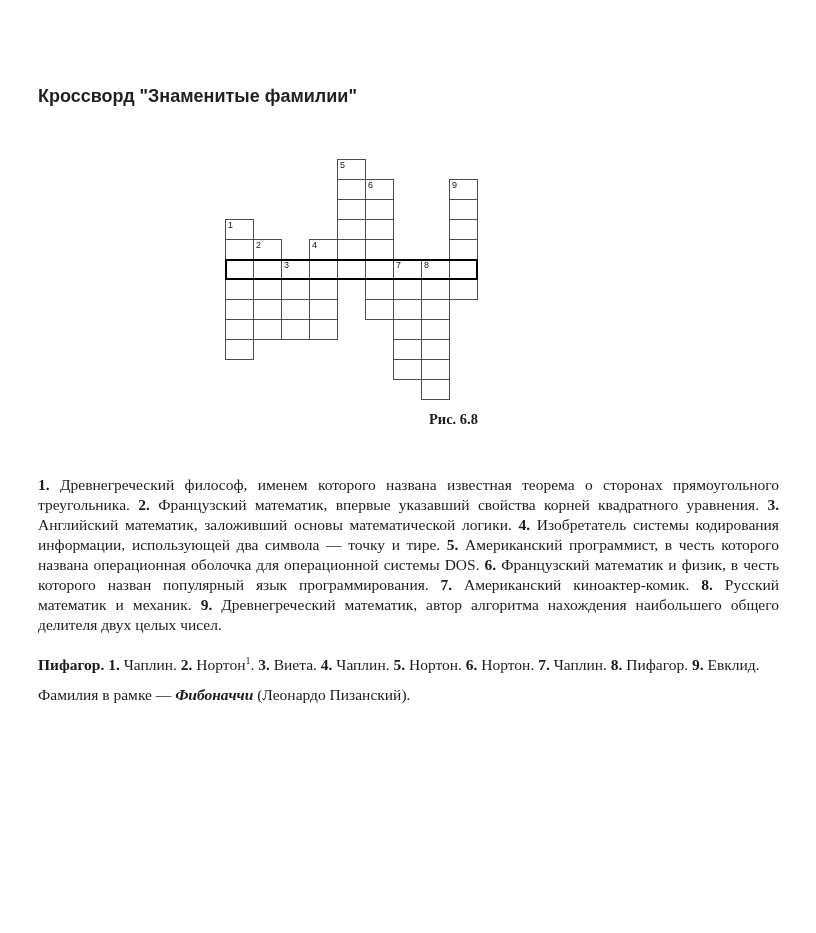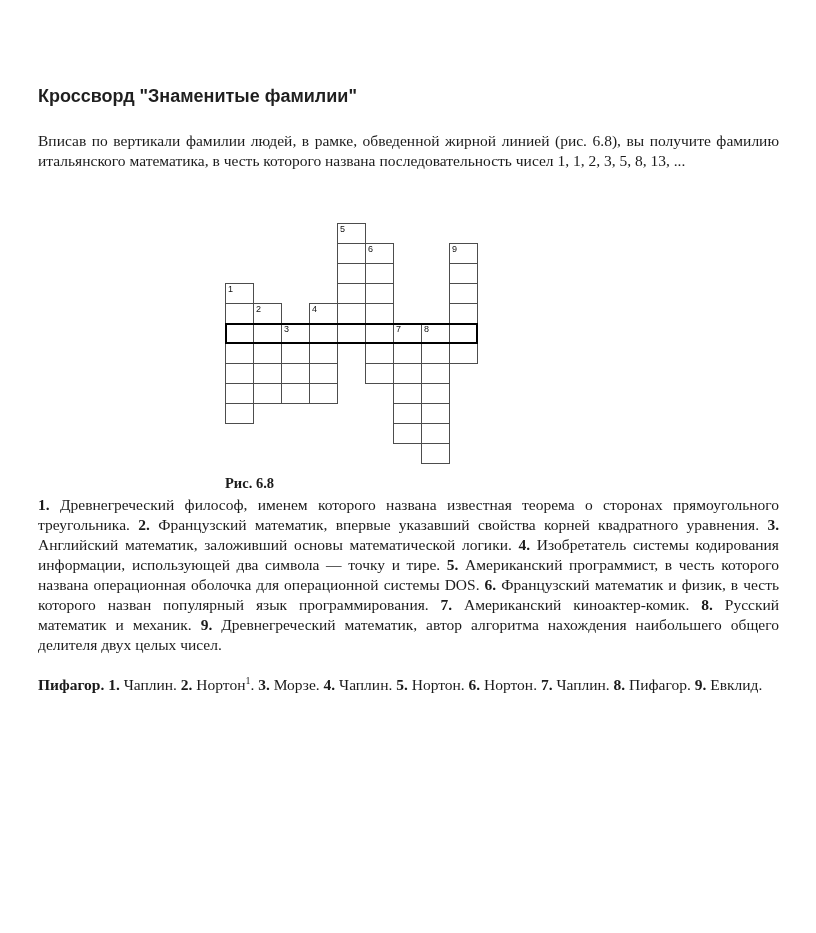--- a/index.html
+++ b/index.html
@@ -63,25 +63,26 @@
     left: 0;
     height: 21px;
     box-sizing: border-box;
     border: 2.5px solid var(--frame, #000000);
     pointer-events: none;
   }
   .caption {
     position: absolute;
     left: 187px; top: 252px;
     width: 253px;
-    text-align: left;
+    text-align: right;
     font-weight: bold;
     font-size: 14.5px;
   }
   .clues {
+    margin-top: 44px;
     font-size: 15.5px;
     line-height: 20px;
     text-align: justify;
   }
   .answers {
     margin-top: 20px;
     font-size: 15.5px;
     line-height: 20px;
     text-align: justify;
   }
@@ -94,21 +95,20 @@
   b { font-weight: bold; }
 </style>
 </head>
 <body>
 
 <div class="page">
   <div class="content">
 
     <h1 class="title">Кроссворд "Знаменитые фамилии"</h1>
 
-    <p class="intro">Вписав по вертикали фамилии людей, в рамке, обведенной жирной линией (рис. 6.8), вы получите фамилию итальянского математика, в честь которого названа последовательность чисел 1, 1, 2, 3, 5, 8, 13, ...</p>
 
     <div class="figure-wrap">
       <div class="grid">
           <div class="cell" style="left: 0px; top: 60px;">
             <span class="cell-num">1</span>
           </div>
           <div class="cell" style="left: 0px; top: 80px;"></div>
           <div class="cell" style="left: 0px; top: 100px;"></div>
           <div class="cell" style="left: 0px; top: 120px;"></div>
           <div class="cell" style="left: 0px; top: 140px;"></div>
@@ -176,17 +176,18 @@
           <div class="cell" style="left: 224px; top: 80px;"></div>
           <div class="cell" style="left: 224px; top: 100px;"></div>
           <div class="cell" style="left: 224px; top: 120px;"></div>
           <div class="bold-frame" style="top: 100px; width: 253px;"></div>
         </div>
       <div class="caption">Рис. 6.8</div>
     </div>
 
     <p class="clues"><b>1.</b> Древнегреческий философ, именем которого названа известная теорема о сторонах прямоугольного треугольника. <b>2.</b> Французский математик, впервые указавший свойства корней квадратного уравнения. <b>3.</b> Английский математик, заложивший основы математической логики. <b>4.</b> Изобретатель системы кодирования информации, использующей два символа — точку и тире. <b>5.</b> Американский программист, в честь которого названа операционная оболочка для операционной системы DOS. <b>6.</b> Французский математик и физик, в честь которого назван популярный язык программирования. <b>7.</b> Американский киноактер-комик. <b>8.</b> Русский математик и механик. <b>9.</b> Древнегреческий математик, автор алгоритма нахождения наибольшего общего делителя двух целых чисел. </p>
 
-    <p class="answers"><b>Пифагор.</b> <b>1.</b><span> Чаплин</span>. <b>2.</b><span> Нортон</span><sup>1</sup>. <b>3.</b><span> Морзе</span>. <b>4.</b><span> Чаплин</span>. <b>5.</b><span> Нортон</span>. <b>6.</b><span> Нортон</span>. <b>7.</b><span> Чаплин</span>. <b>8.</b><span> Пифагор</span>. <b>9.</b><span> Евклид</span>. </p>
+    <p class="answers"><b>Пифагор.</b> <b>1.</b><span> Чаплин</span>. <b>2.</b><span> Нортон</span><sup>1</sup>. <b>3.</b><span> Виета</span>. <b>4.</b><span> Чаплин</span>. <b>5.</b><span> Нортон</span>. <b>6.</b><span> Нортон</span>. <b>7.</b><span> Чаплин</span>. <b>8.</b><span> Пифагор</span>. <b>9.</b><span> Евклид</span>. </p>
 
+    <p class="footer-line"><span>Фамилия в рамке — </span><b><i>Фибоначчи</i></b><span> (Леонардо Пизанский).</span></p>
 
   </div>
 </div>
 
 </body></html>

